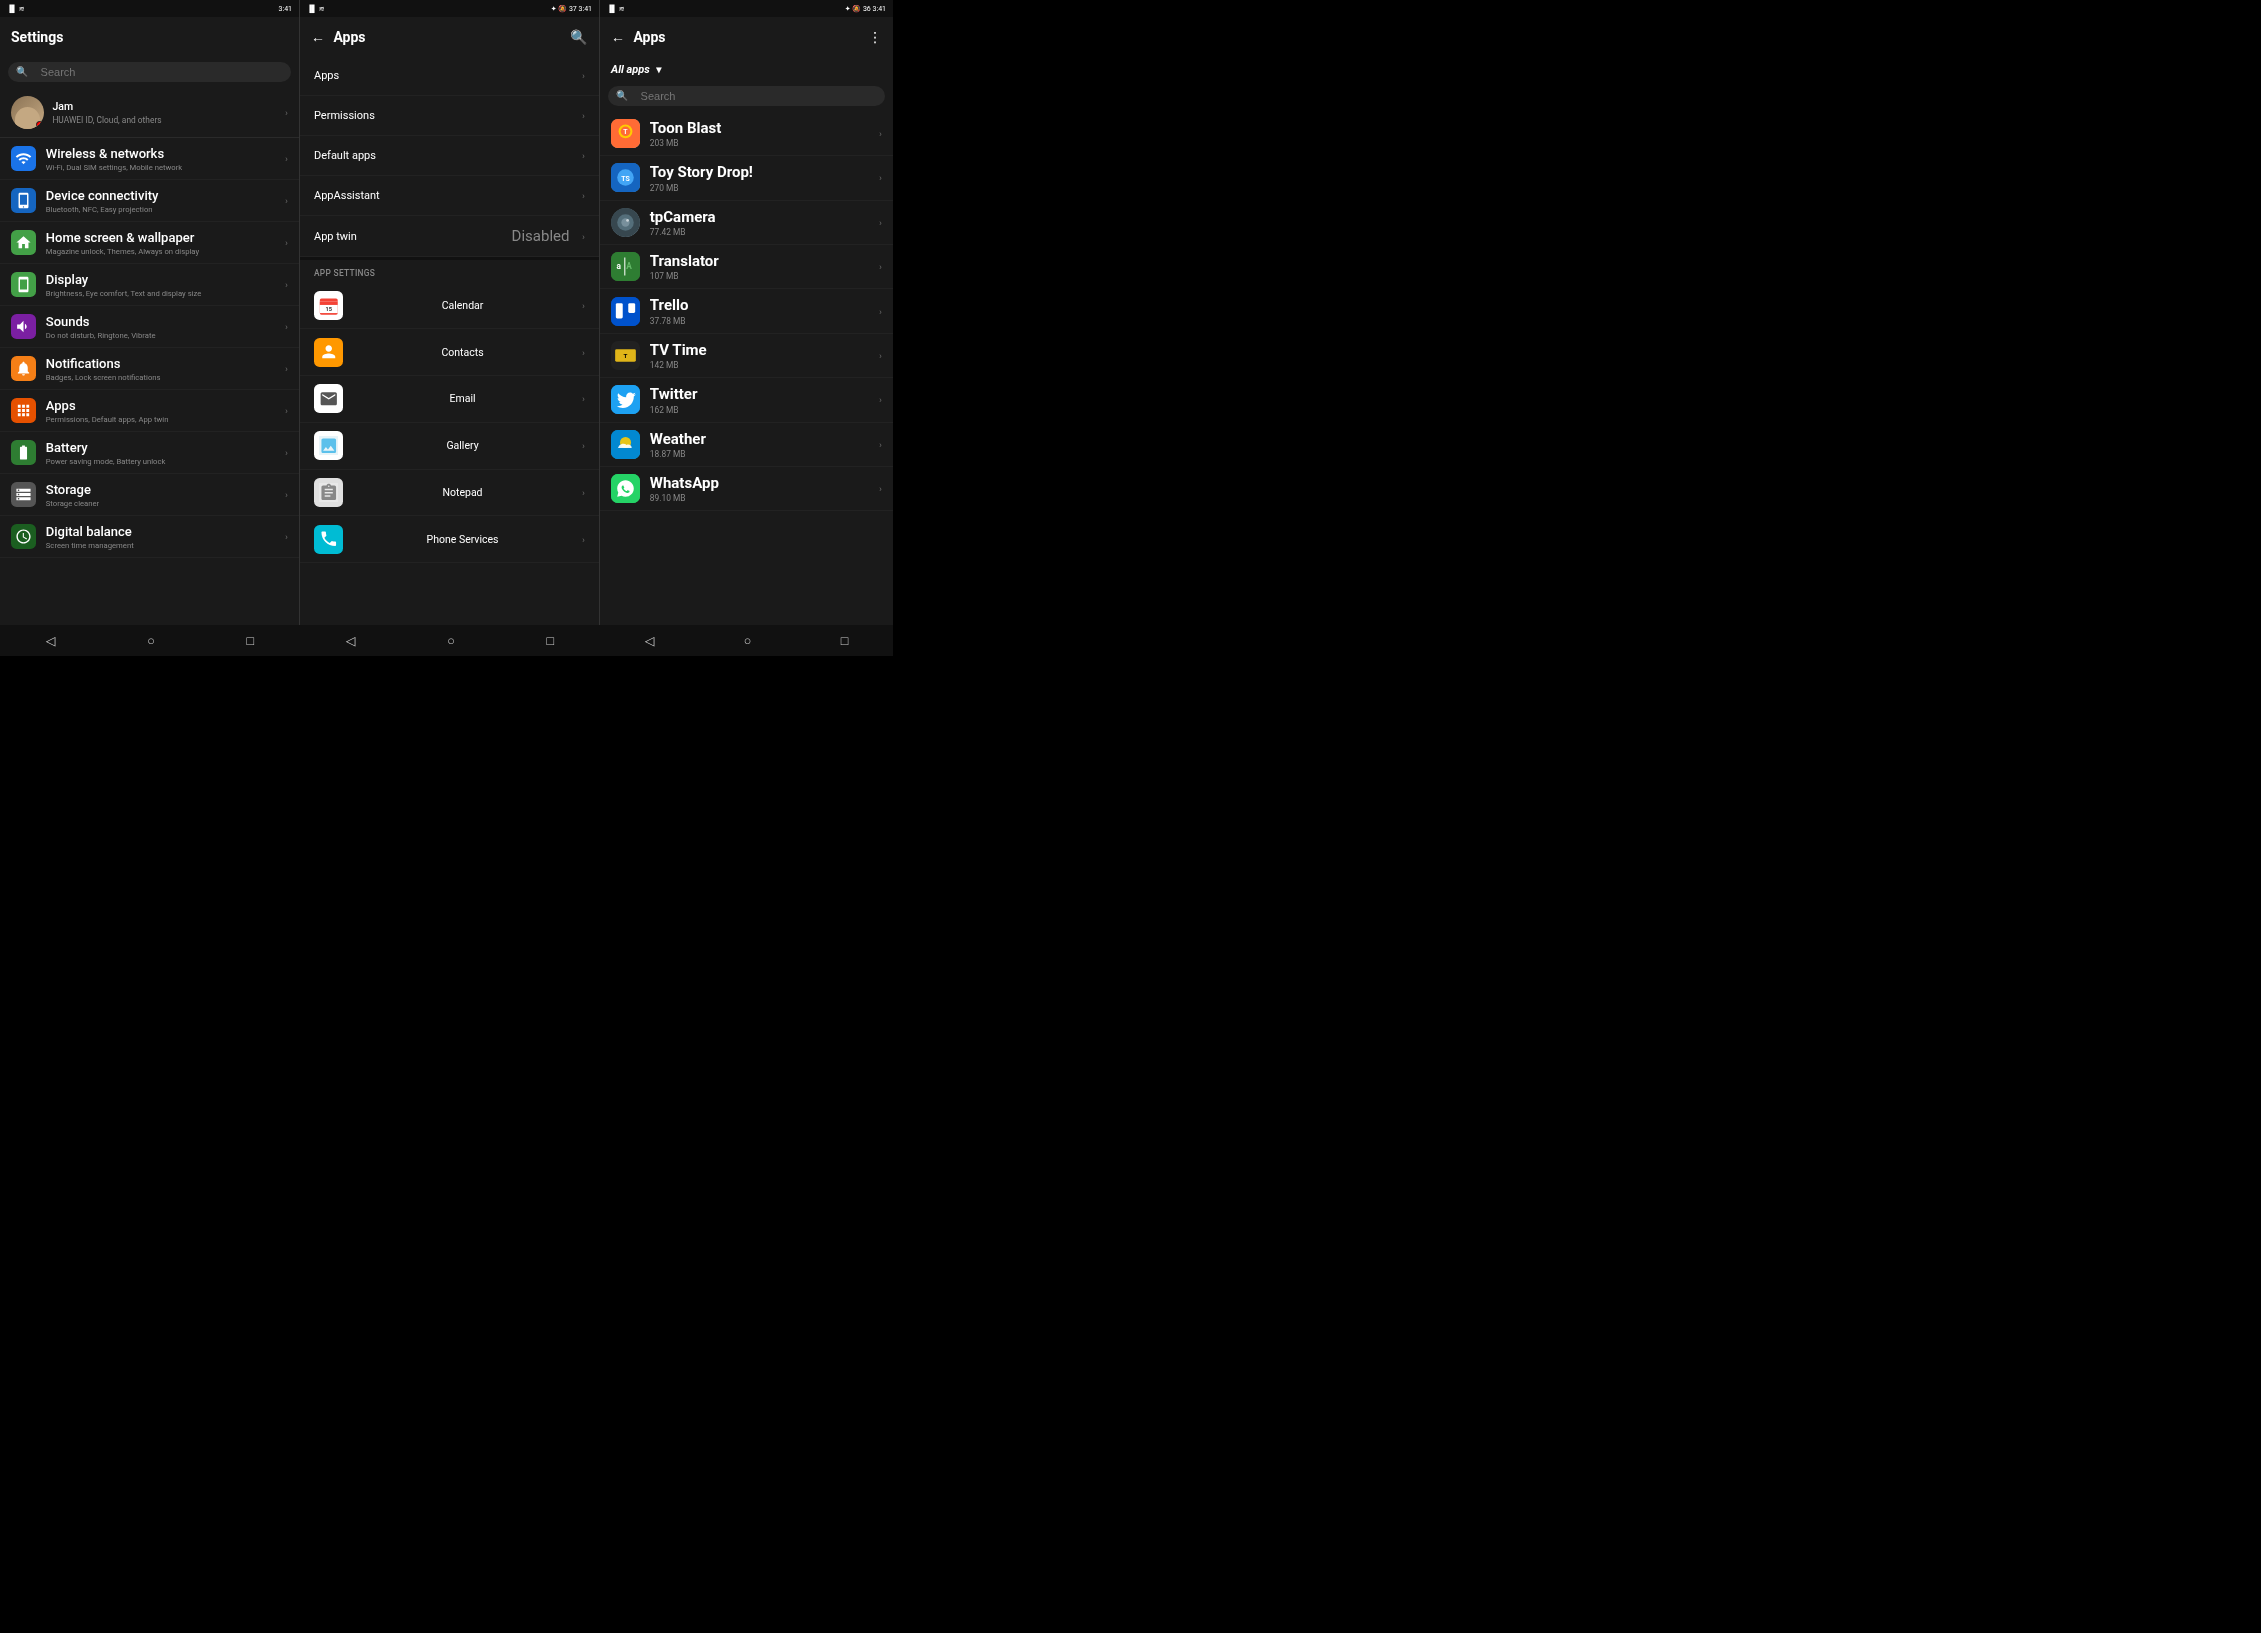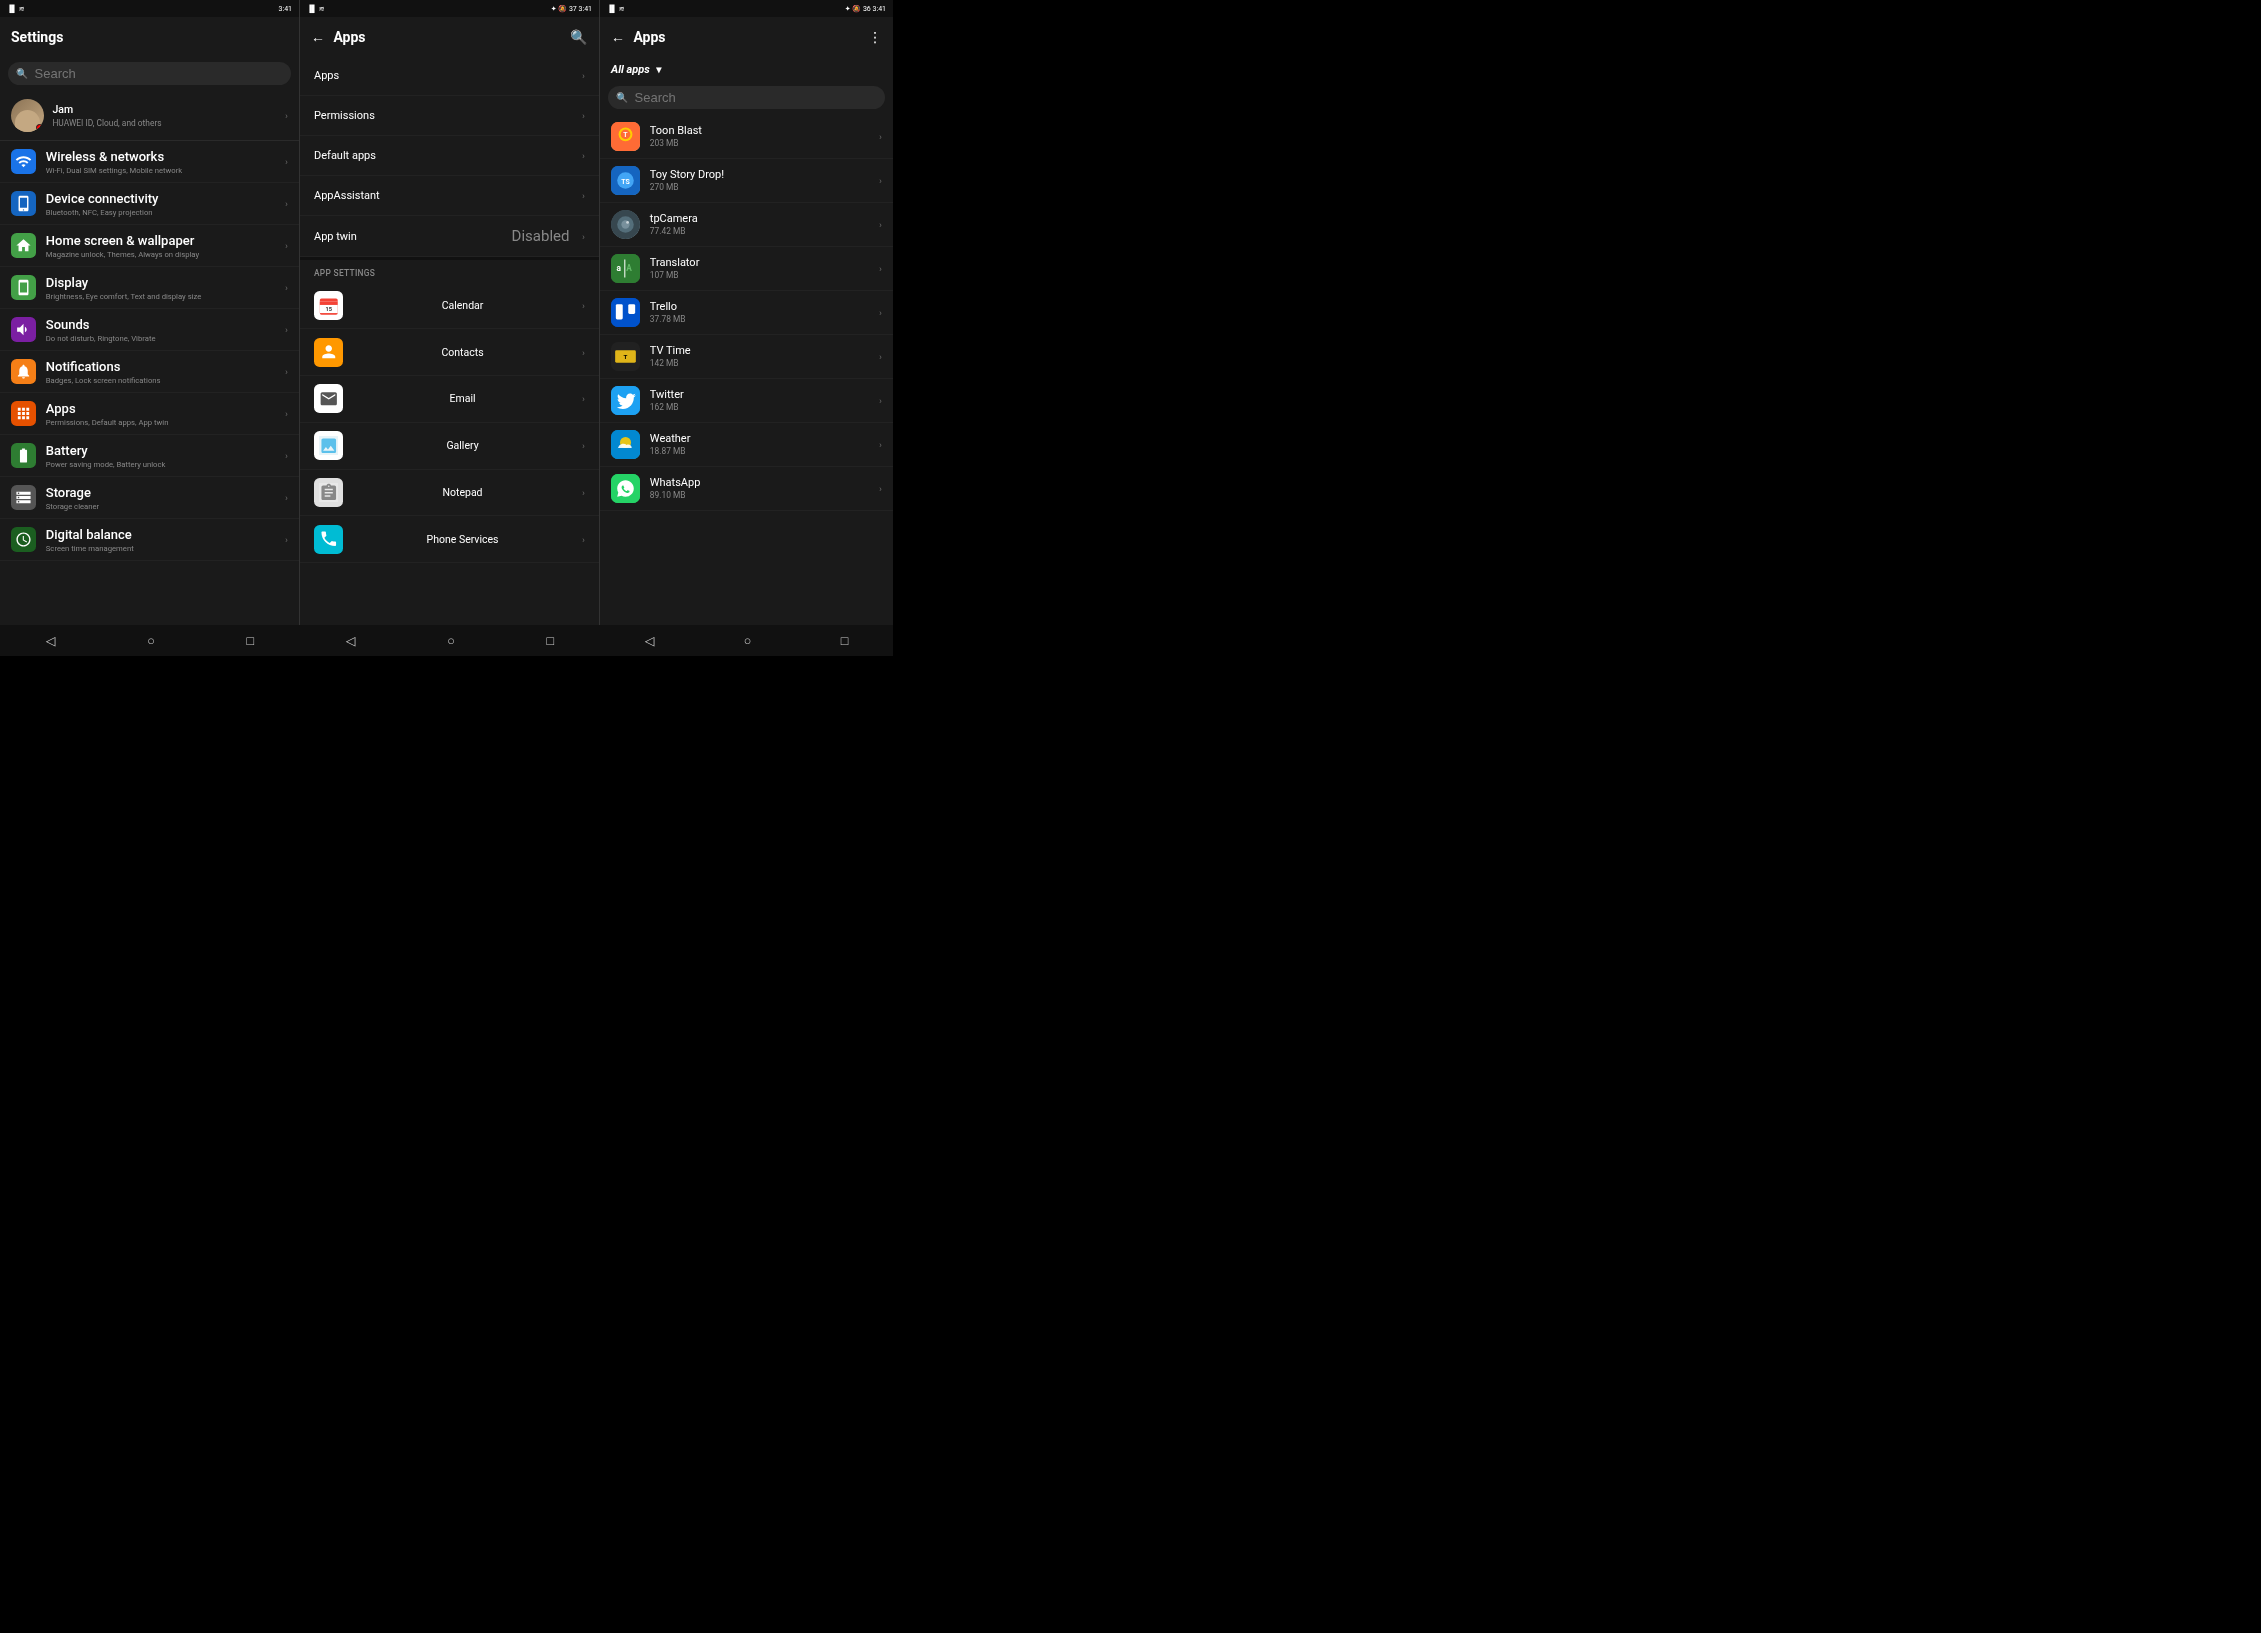--- a/index.html
+++ b/index.html
@@ -71,22 +71,23 @@
       align-items: center;
       padding: 4.2px 8.4px;
       gap: 5.6px;
       flex-shrink: 0;
     }
     .search-bar input {
       background: transparent;
       border: none;
       outline: none;
       color: #aaa;
-      font-size: 13px;
+      font-size: 11px;
       flex: 1;
+      margin-left: 6px;
     }
 
     
     .profile-item {
       display: flex;
       align-items: center;
       padding: 8.4px 11px;
       gap: 8.4px;
       border-bottom: 0.7px solid #2a2a2a;
       cursor: pointer;
@@ -241,21 +242,21 @@
       width: 29px;
       height: 29px;
       border-radius: 7px;
       overflow: hidden;
       flex-shrink: 0;
       display: flex;
       align-items: center;
       justify-content: center;
     }
     .app-info { flex: 1; }
-    .app-name { font-size: 11px; color: #fff; font-weight: 400; }
+    .app-name { font-size: 15px; color: #fff; font-weight: 700; }
     .app-size { font-size: 8.4px; color: #888; margin-top: 1.4px; }
     .nav-icon { font-size: 12.6px; color: #ccc; cursor: pointer; }
 
     
     .bottom-nav-wrapper {
       display: flex;
       flex-shrink: 0;
     }
     .bottom-nav-panel {
       display: flex;

